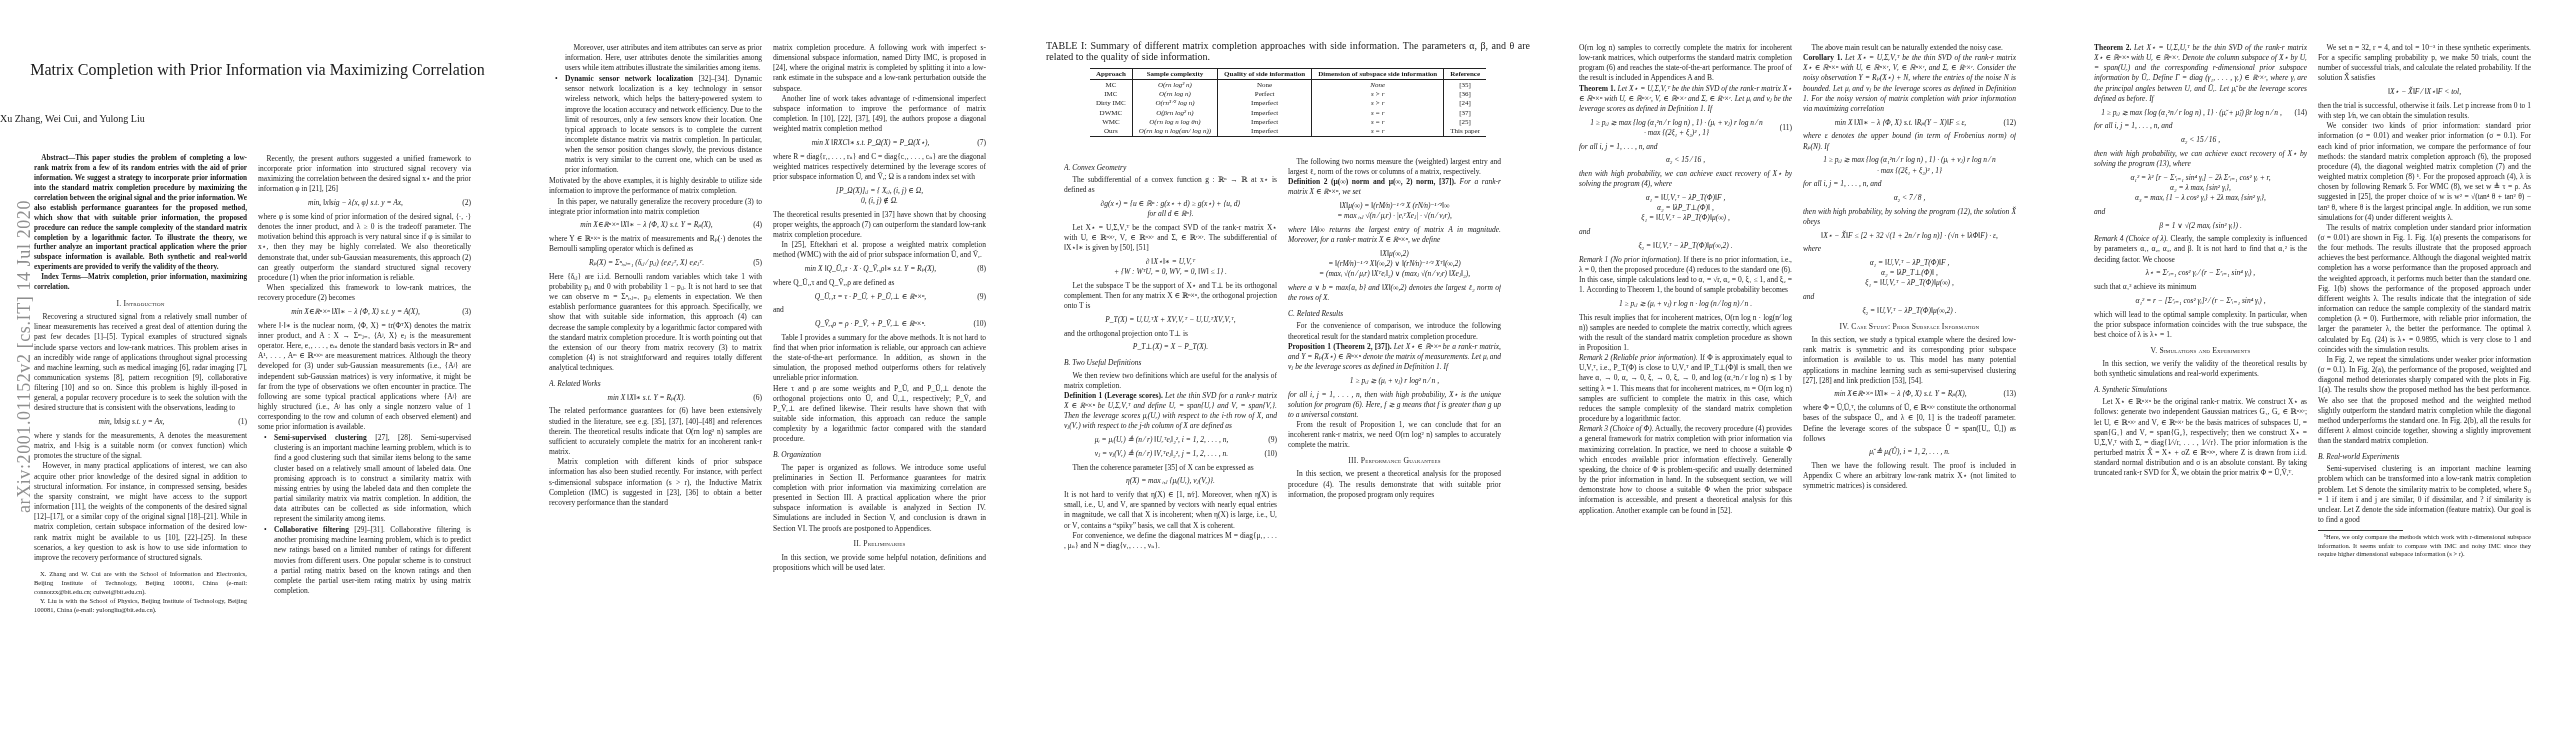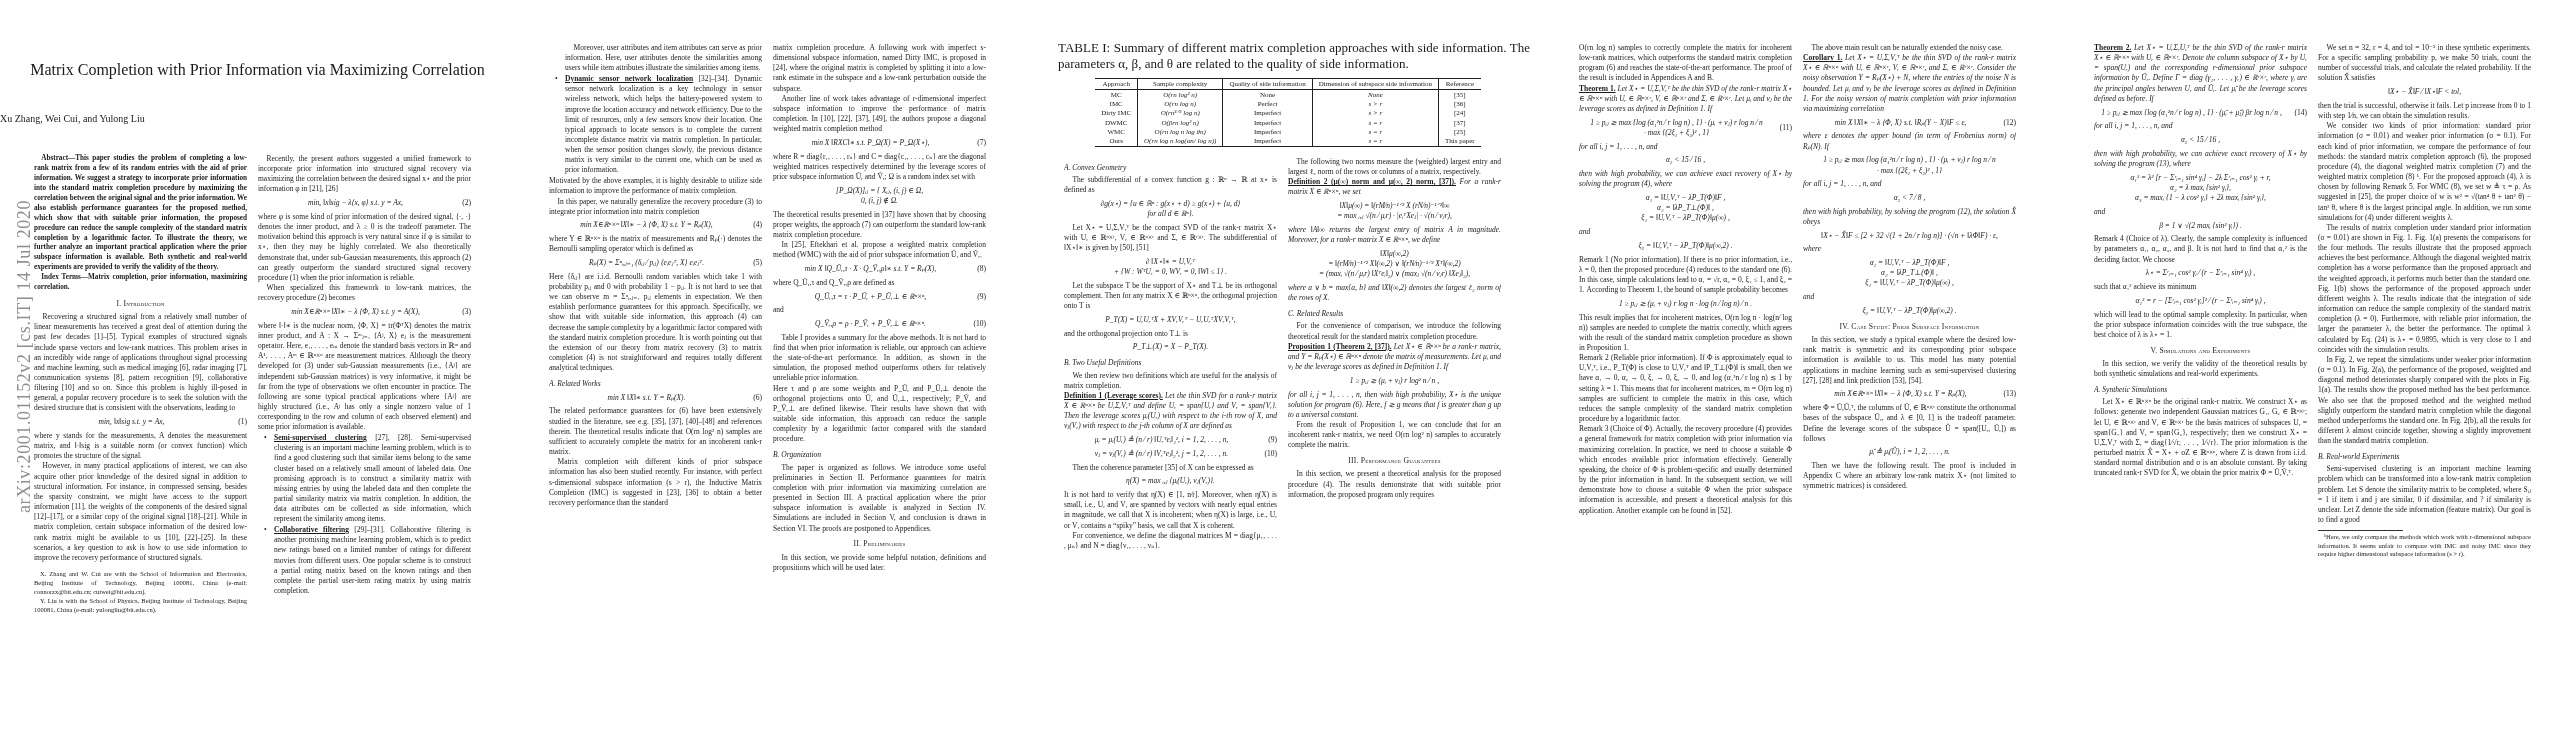--- a/index.html
+++ b/index.html
@@ -21,34 +21,34 @@
   .page3 .col{top:157px;height:558px;}
   .para{text-indent:8.5px;margin:0;}
   .para.ni{text-indent:0;}
   .para.abs{font-weight:bold;font-size:7.2px;line-height:1.38;text-indent:7.3px;}
   .sec-head{text-align:center;font-variant:small-caps;letter-spacing:0.2px;
        margin:5.5px 0 3px 0;text-indent:0;font-size:7.7px;}
   .sub-head{font-style:italic;margin:5.5px 0 2.4px 0;text-indent:0;}
   .eq{display:flex;align-items:center;margin:3.6px 0;text-indent:0;}
   .eq-body{flex:1;text-align:center;font-style:italic;white-space:pre-line;padding:0 2.4px;}
   .eq-num{width:18px;text-align:right;font-style:normal;}
-  .lead-b{font-weight:bold;text-decoration:underline;}
-  .lead-i{}
+  .lead-b{font-weight:bold;}
+  .lead-i{font-style:italic;}
   .body-i{font-style:italic;}
   .bullet{position:relative;padding-left:16px;text-indent:0;margin:0.6px 0;}
   .bullet .dot{position:absolute;left:6px;top:0;}
   .bcont{padding-left:16px;text-indent:8.5px;}
   .fn{font-size:6.5px;line-height:1.34;text-indent:6px;margin-top:1.2px;}
   .fngap{height:6px;}
   .fnrule{width:85px;border-top:0.6px solid #333;margin:4.9px 0 1.8px 0;}
   .tablewrap{position:absolute;left:16px;top:40px;width:484px;}
-  .tcaption{font-size:13px;text-align:justify;margin:0 0 6px 12px;padding:0 0px;}
+  .tcaption{font-size:10px;text-align:justify;margin:0 0 6px 0;padding:0 0px;}
   table.ieee{border-collapse:collapse;margin:0 auto;font-size:7px;
        border-top:1.8px double #222;border-bottom:1.8px double #222;}
-  table.ieee th{font-weight:normal;padding:1.2px 6px;border-bottom:1.8px double #222;text-align:center;}
+  table.ieee th{font-weight:bold;padding:1.2px 6px;border-bottom:1.8px double #222;text-align:center;}
   table.ieee td{padding:0.6px 6px;text-align:center;}
   table.ieee th + th, table.ieee td + td{border-left:0.6px solid #222;}
   td.math, .mathify{font-style:italic;}
 </style>
 </head>
 <body>
 
 <div class="paper">
   <div class="page page1">
     <div class="watermark">arXiv:2001.01152v2  [cs.IT]  14 Jul 2020</div>

